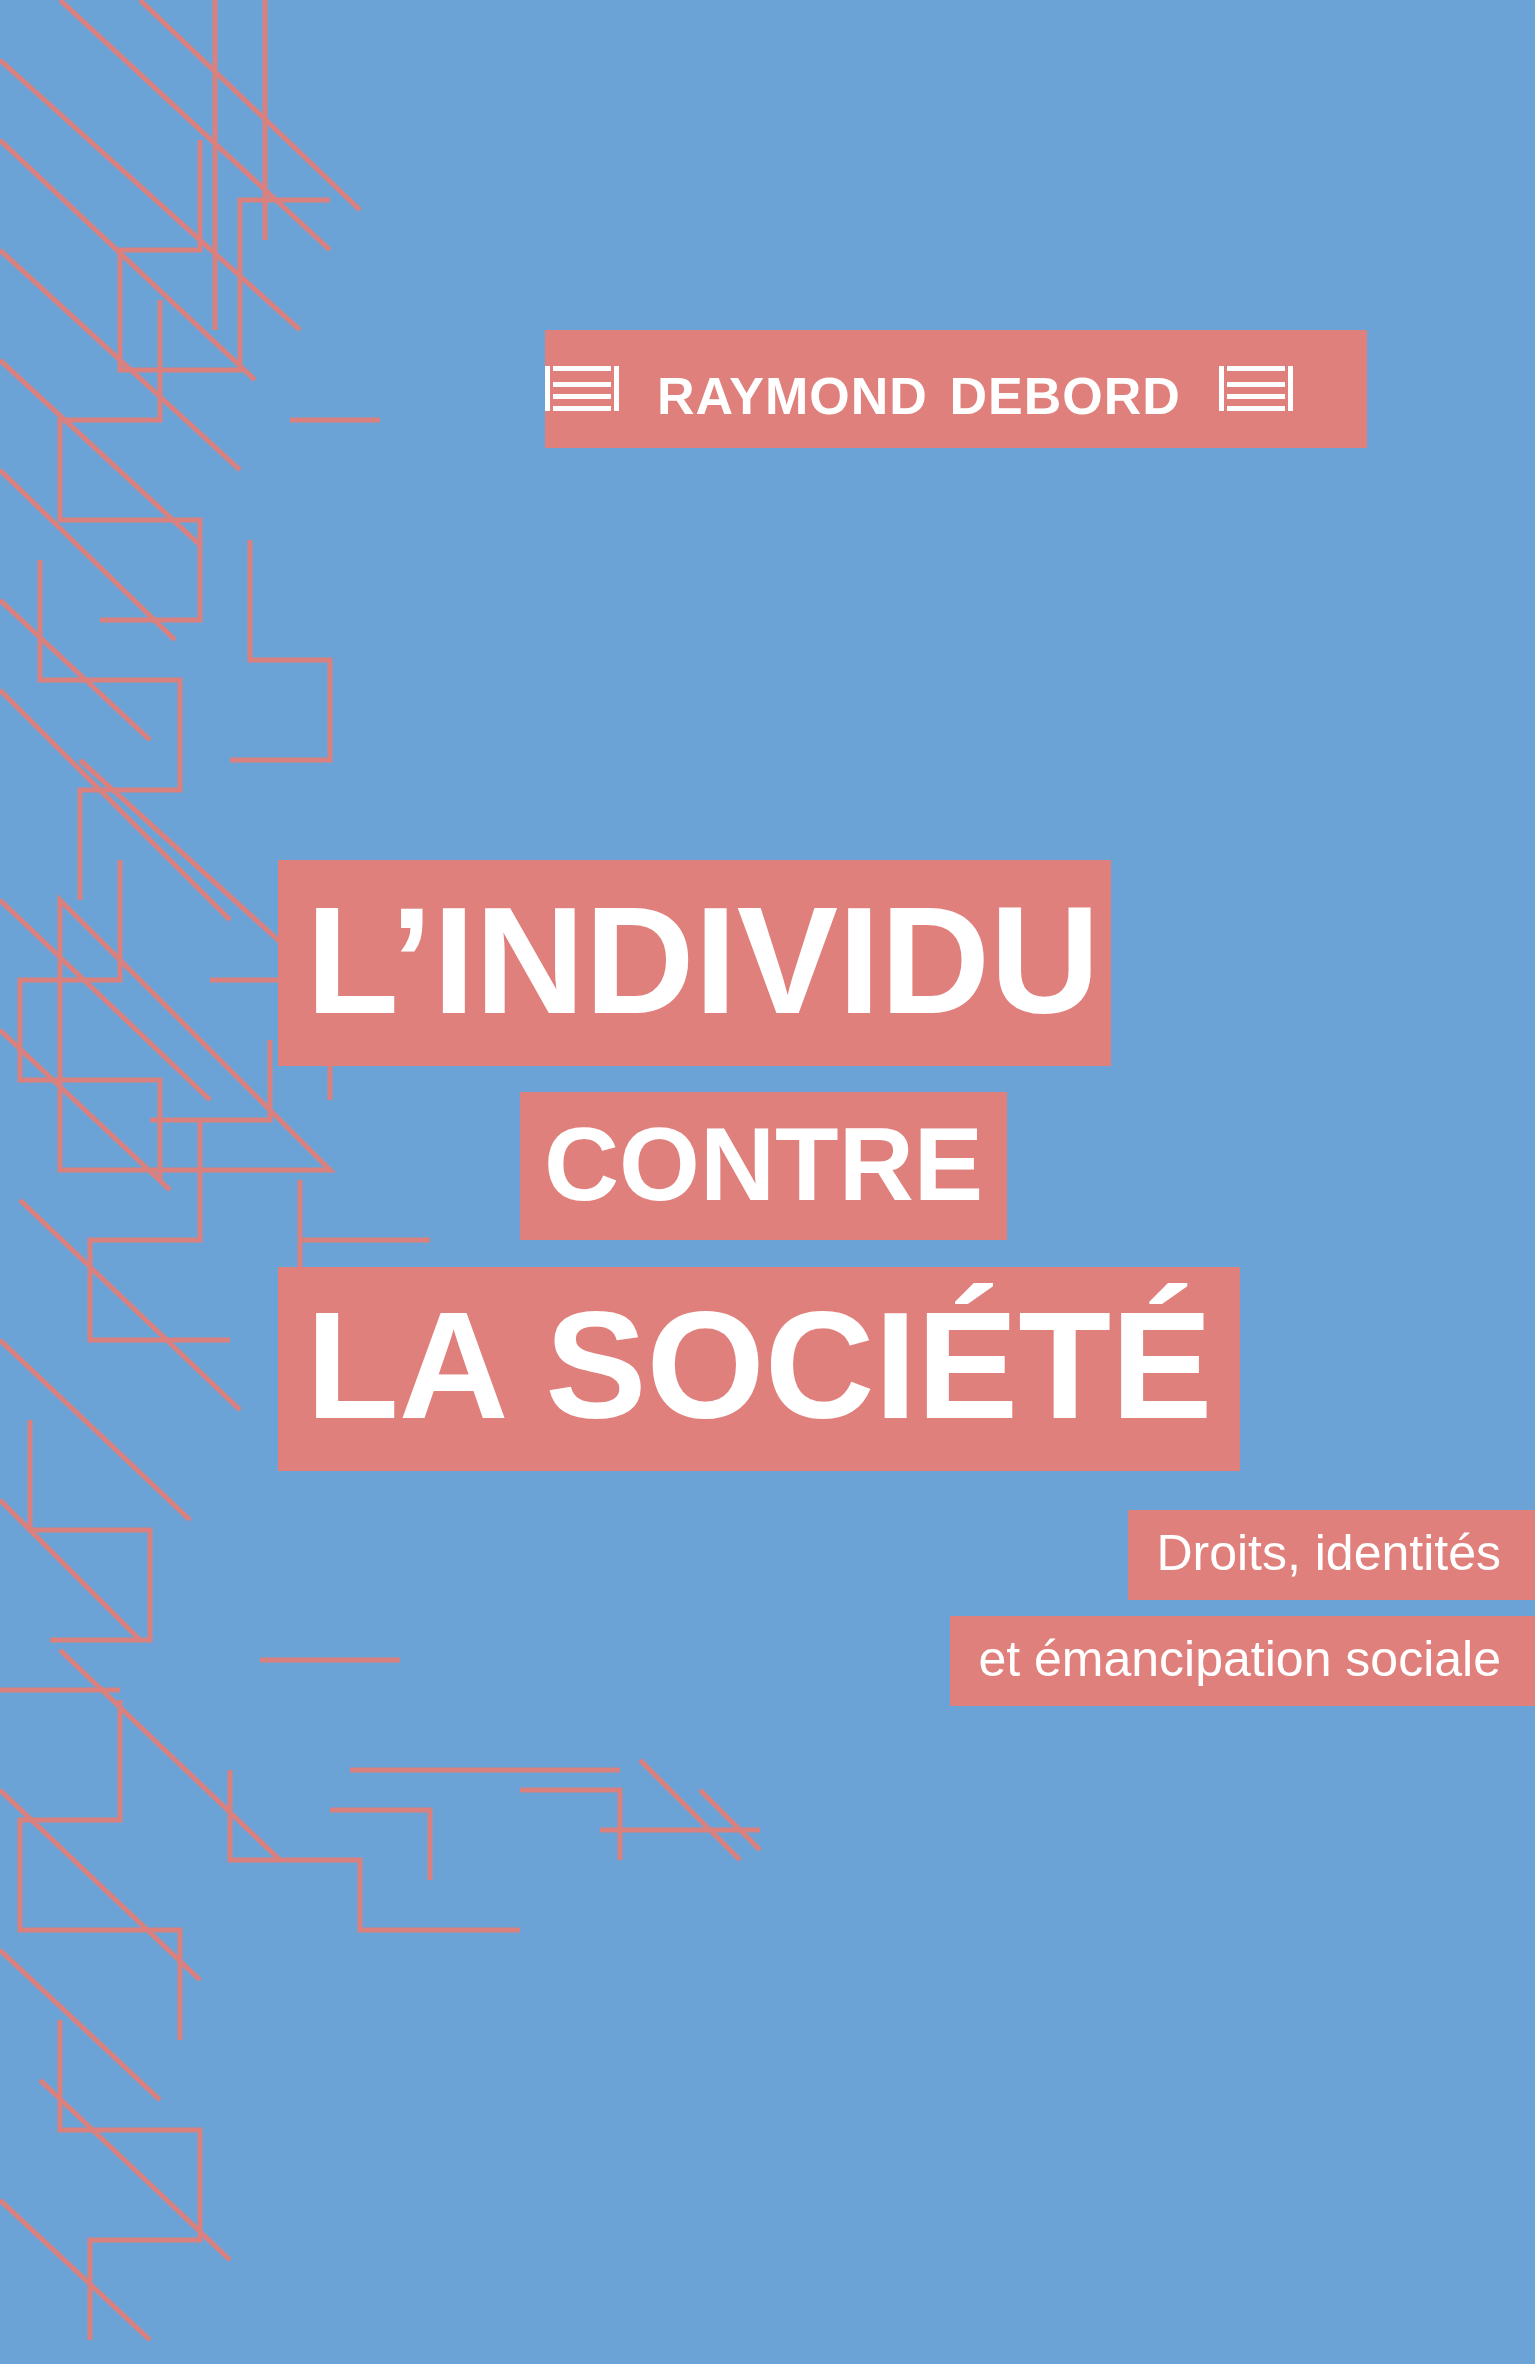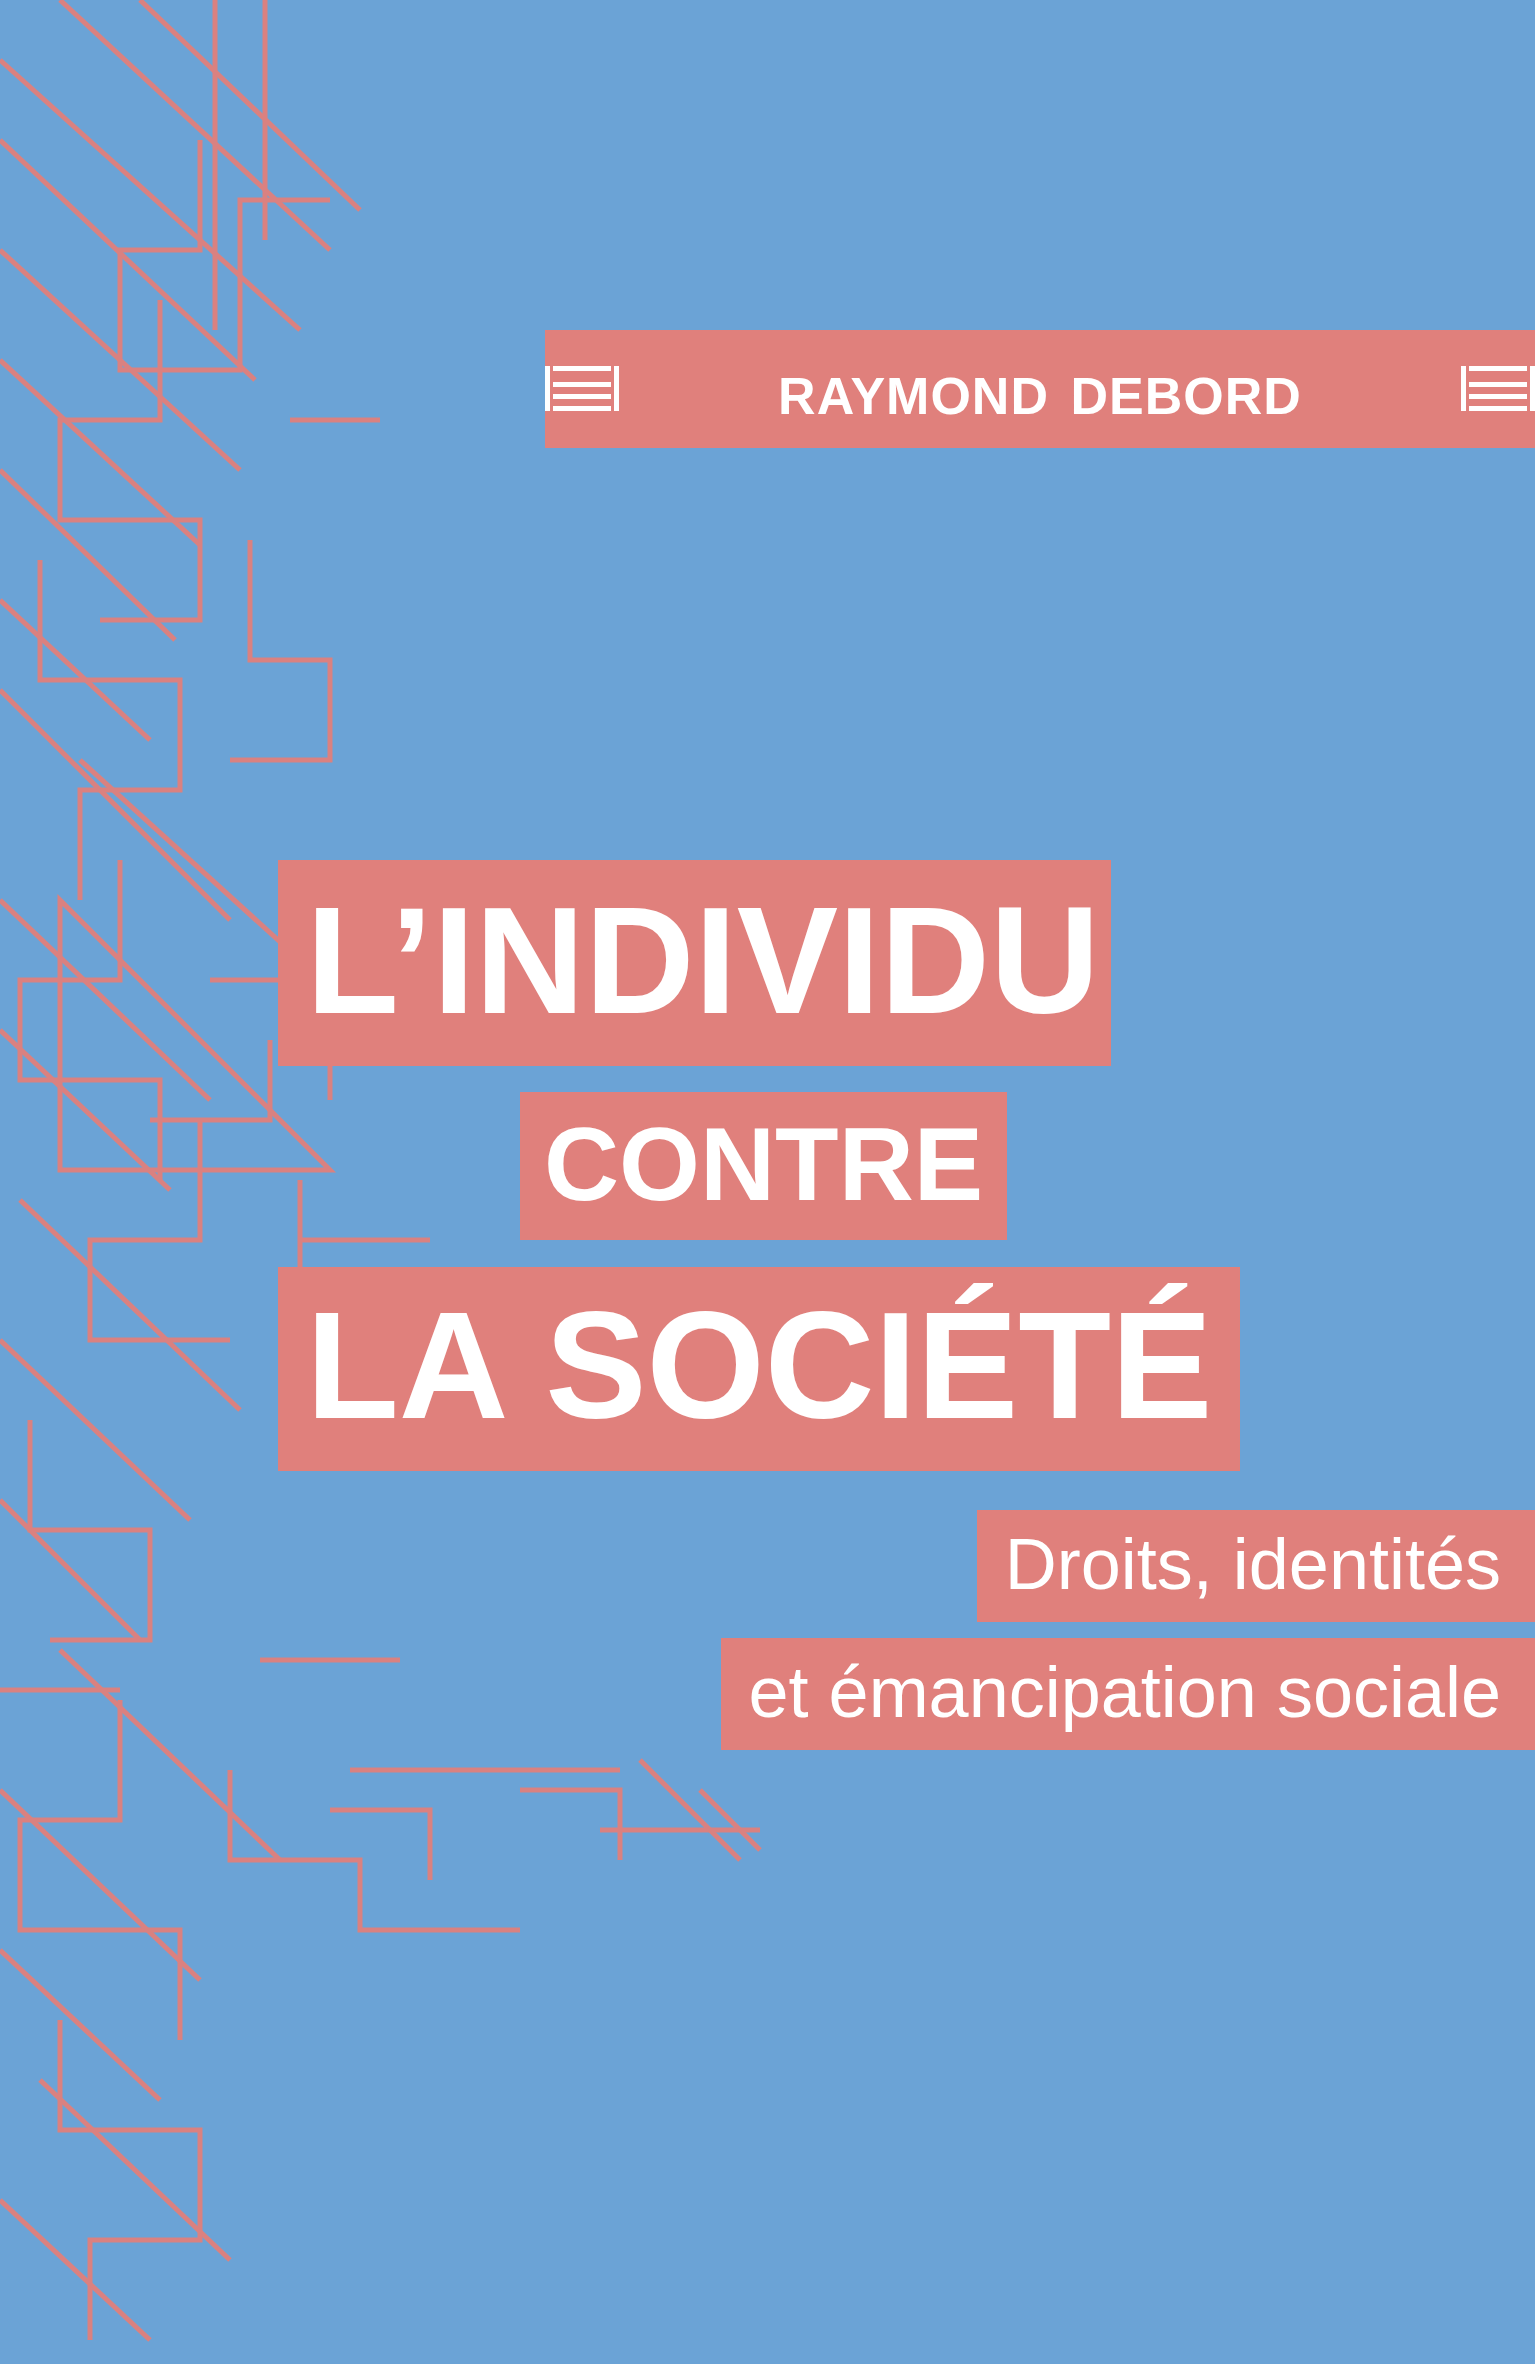--- a/index.html
+++ b/index.html
@@ -22,26 +22,26 @@
     width: 1535px;
     height: 2364px;
     pointer-events: none;
   }
 
   
   .author-band {
     position: absolute;
     left: 545px;
     top: 330px;
-    width: 990px;
+    width: 822px;
     height: 118px;
     background: #e0807c;
     display: flex;
     align-items: center;
-    justify-content: space-between;
+    justify-content: flex-start;
     gap: 38px;
   }
   .author-name {
     color: #ffffff;
     font-size: 74px;
     font-weight: bold;
     letter-spacing: 1px;
     line-height: 1;
     white-space: nowrap;
   }
@@ -114,21 +114,21 @@
     position: absolute;
     right: 0px;
     top: 1510px;
     width: 1535px;
     text-align: right;
   }
   .sline {
     display: inline-block;
     background: #e0807c;
     color: #ffffff;
-    font-size: 72px;
+    font-size: 50px;
     font-weight: normal;
     line-height: 1;
     padding: 18px 34px 22px 28px;
   }
   .sline.s2 { margin-top: 16px; margin-right: 0; }
 
   
   .publisher {
     position: absolute;
     left: 0;

